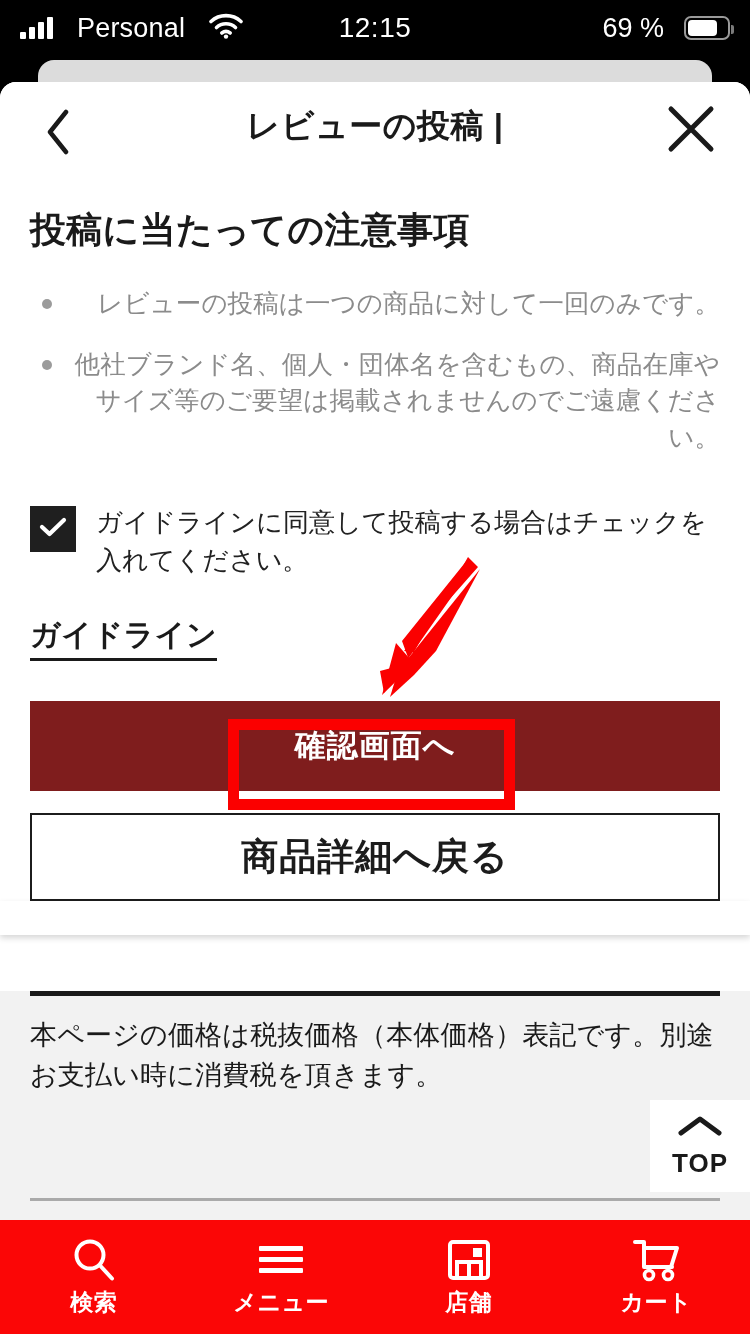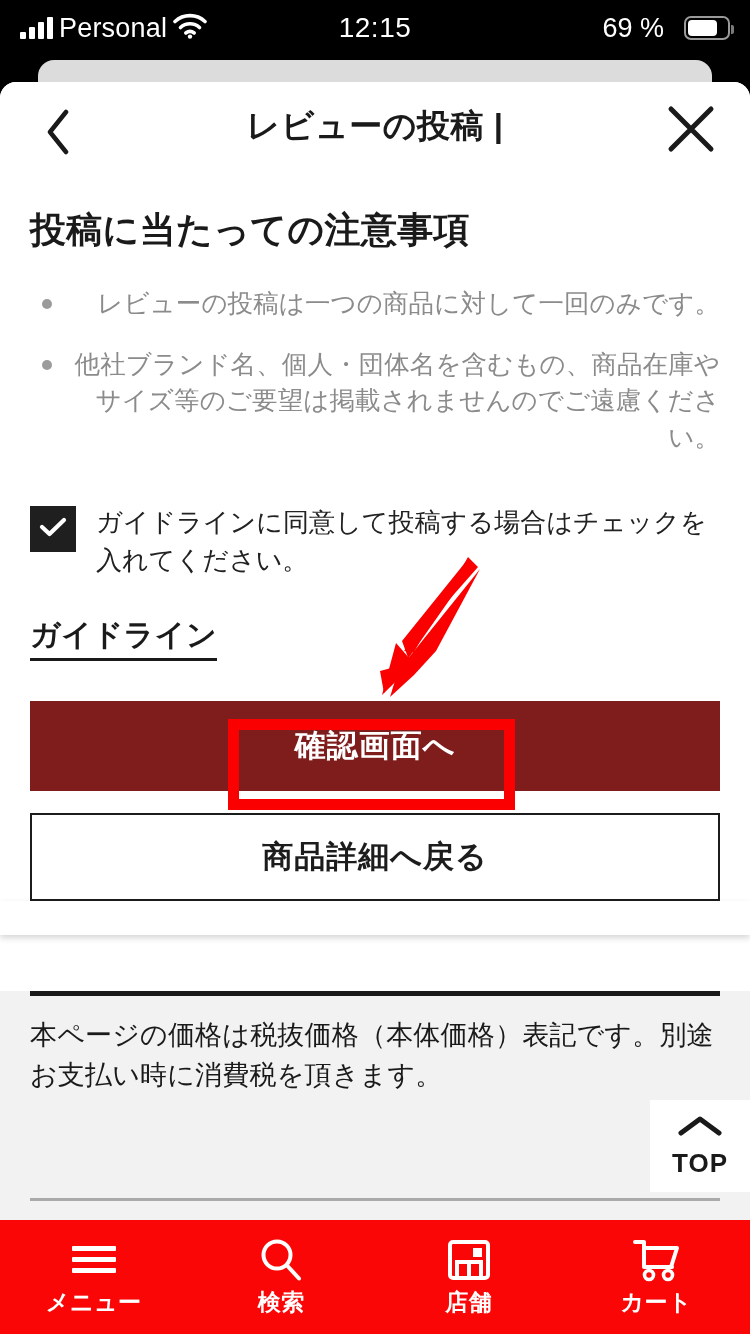--- a/index.html
+++ b/index.html
@@ -28,21 +28,21 @@
     background: #000;
     color: #fff;
     z-index: 60;
   }
   .sb-left {
     position: absolute;
     left: 20px; top: 0;
     height: 56px;
     display: flex;
     align-items: center;
-    gap: 6px;
+    gap: 24px;
   }
   .sig {
     display: flex;
     align-items: flex-end;
     gap: 3px;
     height: 22px;
   }
   .sig i {
     display: block;
     width: 6px;
@@ -238,21 +238,21 @@
   .btn-secondary {
     margin-top: 22px;
     height: 88px;
     background: #fff;
     border: 2.5px solid #1c1c1c;
     box-sizing: border-box;
     color: #1c1c1c;
     display: flex;
     align-items: center;
     justify-content: center;
-    font-size: 31px;
+    font-size: 37px;
     font-weight: 700;
     letter-spacing: 1px;
   }
 
   .sheet-gap {
     height: 34px;
     background: #fff;
     box-shadow: 0 3px 6px rgba(0,0,0,0.16);
     position: relative;
     z-index: 2;
@@ -493,38 +493,38 @@
       <path d="M140 14 L58 116 L50 142 L74 120 L96 96 Z" fill="#fb0000"></path>
       <path d="M134 10 L44 138 L40 116 L70 108 L62 86 L128 4 Z" fill="#fb0000"></path>
     </svg>
   </div>
 
   <div class="anno-rect"></div>
 
   <div class="bottom-nav">
 
     <div class="nav-item">
+      <div class="nav-icon">
+        <svg width="46" height="46" viewBox="0 0 46 46">
+          <circle cx="19" cy="18" r="13.5" stroke="#fff" stroke-width="4" fill="none"></circle>
+          <path d="M29.5 29 L41 41.5" stroke="#fff" stroke-width="4" stroke-linecap="round"></path>
+        </svg>
+      </div>
+      <div class="nav-label">検索</div>
+    </div>
+
+    <div class="nav-item">
       <div class="nav-icon hamburger">
         <div>
             <i></i>
             <i></i>
             <i></i>
           </div>
       </div>
       <div class="nav-label">メニュー</div>
-    </div>
-
-    <div class="nav-item">
-      <div class="nav-icon">
-        <svg width="46" height="46" viewBox="0 0 46 46">
-          <circle cx="19" cy="18" r="13.5" stroke="#fff" stroke-width="4" fill="none"></circle>
-          <path d="M29.5 29 L41 41.5" stroke="#fff" stroke-width="4" stroke-linecap="round"></path>
-        </svg>
-      </div>
-      <div class="nav-label">検索</div>
     </div>
 
     <div class="nav-item">
       <div class="nav-icon">
         <svg width="46" height="46" viewBox="0 0 46 46">
           <rect x="4" y="5" width="38" height="36" rx="3" stroke="#fff" stroke-width="4" fill="none"></rect>
           <rect x="27" y="11" width="9" height="9" fill="#fff"></rect>
           <rect x="11" y="25" width="24" height="16" stroke="#fff" stroke-width="4" fill="none"></rect>
           <path d="M23 25 L23 41" stroke="#fff" stroke-width="4"></path>
         </svg>

